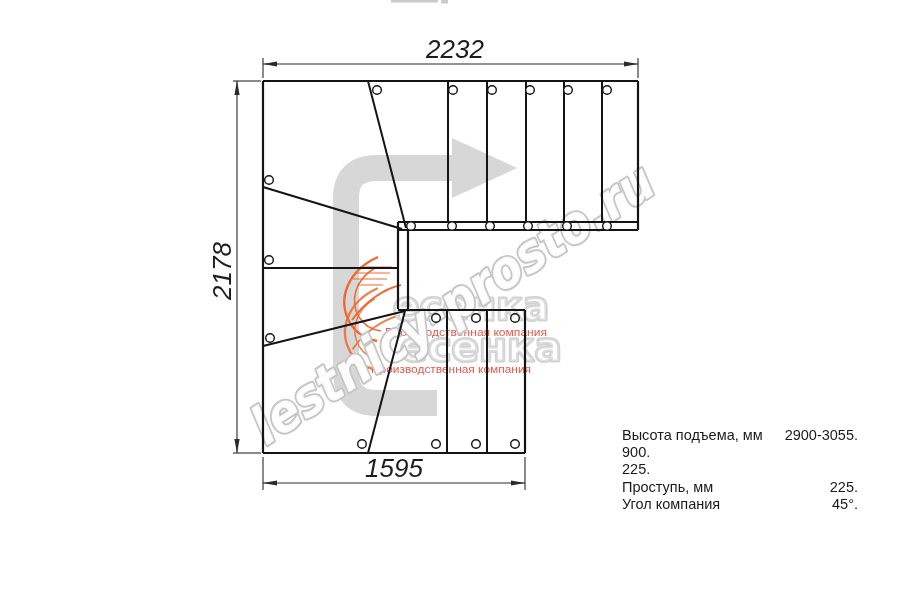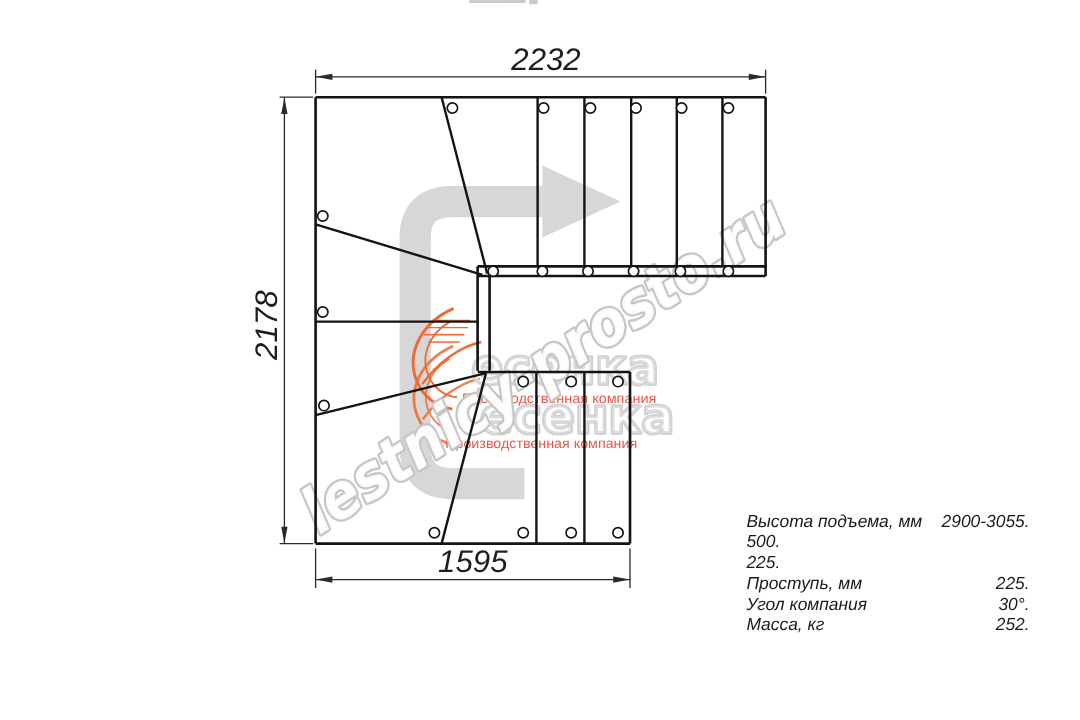--- a/index.html
+++ b/index.html
@@ -10,21 +10,21 @@
   .dim-text{font-family:"Liberation Sans",sans-serif;font-style:italic;
             font-size:26px;fill:#1d1d1d;}
   .wm-site{font-family:"DejaVu Sans",sans-serif;font-weight:bold;font-style:italic;
            font-size:52px;fill:#ffffff;fill-opacity:0.93;stroke:#c6c6c6;stroke-width:4;
            paint-order:stroke;stroke-linejoin:round;}
   .wm-logo{font-family:"DejaVu Sans",sans-serif;font-weight:bold;
            font-size:41px;fill:#ffffff;fill-opacity:0.25;stroke:#d2d2d2;stroke-width:3.2;
            paint-order:stroke;stroke-linejoin:round;}
   .wm-tag{font-family:"Liberation Sans",sans-serif;font-size:11.5px;fill:#e23a2b;opacity:0.85;}
   .specs{position:absolute;left:622px;top:427px;width:236px;
-         font-style:italic;font-size:14.5px;color:#1b1b1b;line-height:17.2px;}
+         font-size:14.5px;color:#1b1b1b;line-height:17.2px;}
   .spec-row{display:flex;justify-content:space-between;}
   .spec-row .v{text-align:center;}
 </style>
 </head>
 <body>
 
 <div class="stage">
 <svg width="900" height="600" viewBox="0 0 900 600">
 
   <g>
@@ -149,31 +149,27 @@
     <rect x="441" y="0" width="7" height="3.5"></rect>
   </g>
 </svg>
 
 <div class="specs">
   <div class="spec-row">
     <span class="l">Высота подъема, мм</span>
     <span class="v">2900-3055.</span>
   </div>
   <div class="spec-row">
-    <span class="v">500.</span>
+    <span class="v">900.</span>
   </div>
   <div class="spec-row">
     <span class="v">225.</span>
   </div>
   <div class="spec-row">
     <span class="l">Проступь, мм</span>
     <span class="v">225.</span>
   </div>
   <div class="spec-row">
     <span class="l">Угол компания</span>
-    <span class="v">30°.</span>
-  </div>
-  <div class="spec-row">
-    <span class="l">Масса, кг</span>
-    <span class="v">252.</span>
+    <span class="v">45°.</span>
   </div>
 </div>
 </div>
 
 </body></html>

